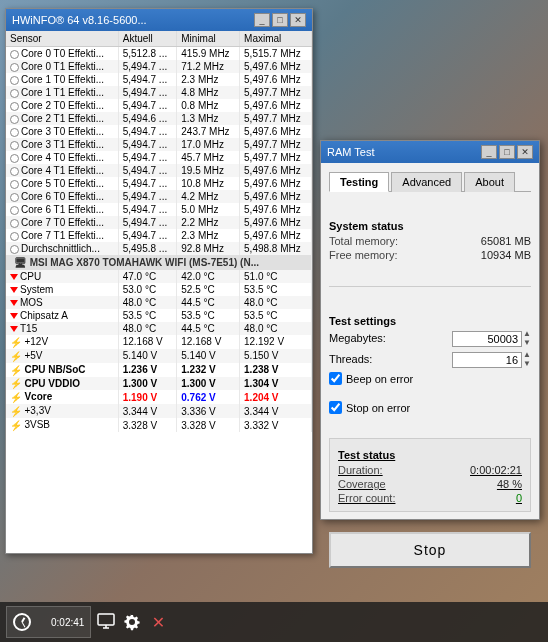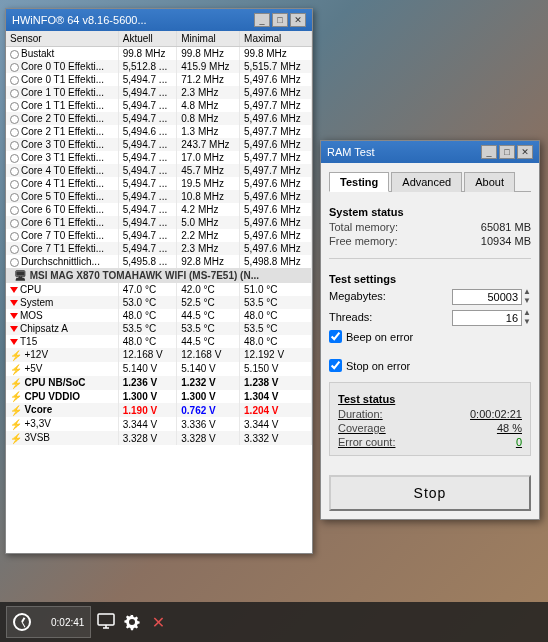--- a/index.html
+++ b/index.html
@@ -229,21 +229,21 @@
       justify-content: space-between;
       height: 22px;
       flex-shrink: 0;
     }
 
     .ramtest-body {
       flex: 1;
       padding: 8px;
       display: flex;
       flex-direction: column;
-      gap: 6px;
+      gap: 20px;
     }
 
     .tab-bar {
       display: flex;
       border-bottom: 1px solid #aaa;
       margin-bottom: 4px;
     }
 
     .tab {
       padding: 3px 10px;
@@ -359,26 +359,20 @@
     <table>
       <thead>
         <tr>
           <th>Sensor</th>
           <th>Aktuell</th>
           <th>Minimal</th>
           <th>Maximal</th>
         </tr>
       </thead>
       <tbody id="hwinfo-tbody">
-      <tr>
-            <td><span><span style="display:inline-block;width:9px;height:9px;border-radius:50%;border:1px solid #888;background:white;margin-right:2px;vertical-align:middle;"></span></span><span>Bustakt</span></td>
-            <td>99.8 MHz</td>
-            <td>99.8 MHz</td>
-            <td>99.8 MHz</td>
-          </tr>
           <tr>
             <td><span><span style="display:inline-block;width:9px;height:9px;border-radius:50%;border:1px solid #888;background:white;margin-right:2px;vertical-align:middle;"></span></span><span>Core 0 T0 Effekti...</span></td>
             <td>5,512.8 ...</td>
             <td>415.9 MHz</td>
             <td>5,515.7 MHz</td>
           </tr>
           <tr>
             <td><span><span style="display:inline-block;width:9px;height:9px;border-radius:50%;border:1px solid #888;background:white;margin-right:2px;vertical-align:middle;"></span></span><span>Core 0 T1 Effekti...</span></td>
             <td>5,494.7 ...</td>
             <td>71.2 MHz</td>

